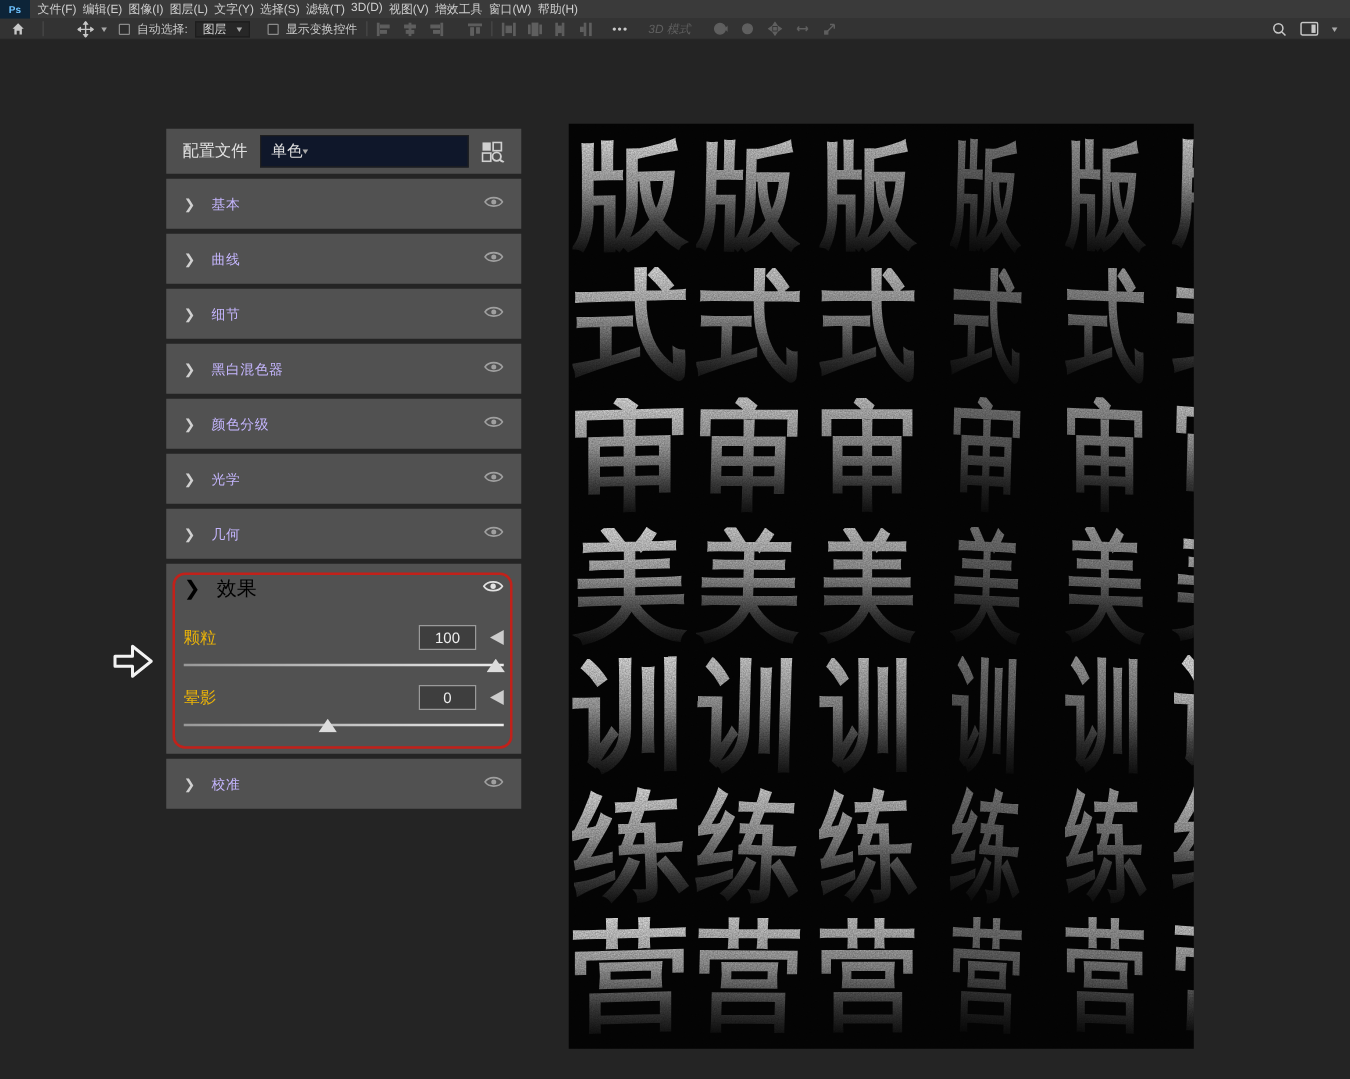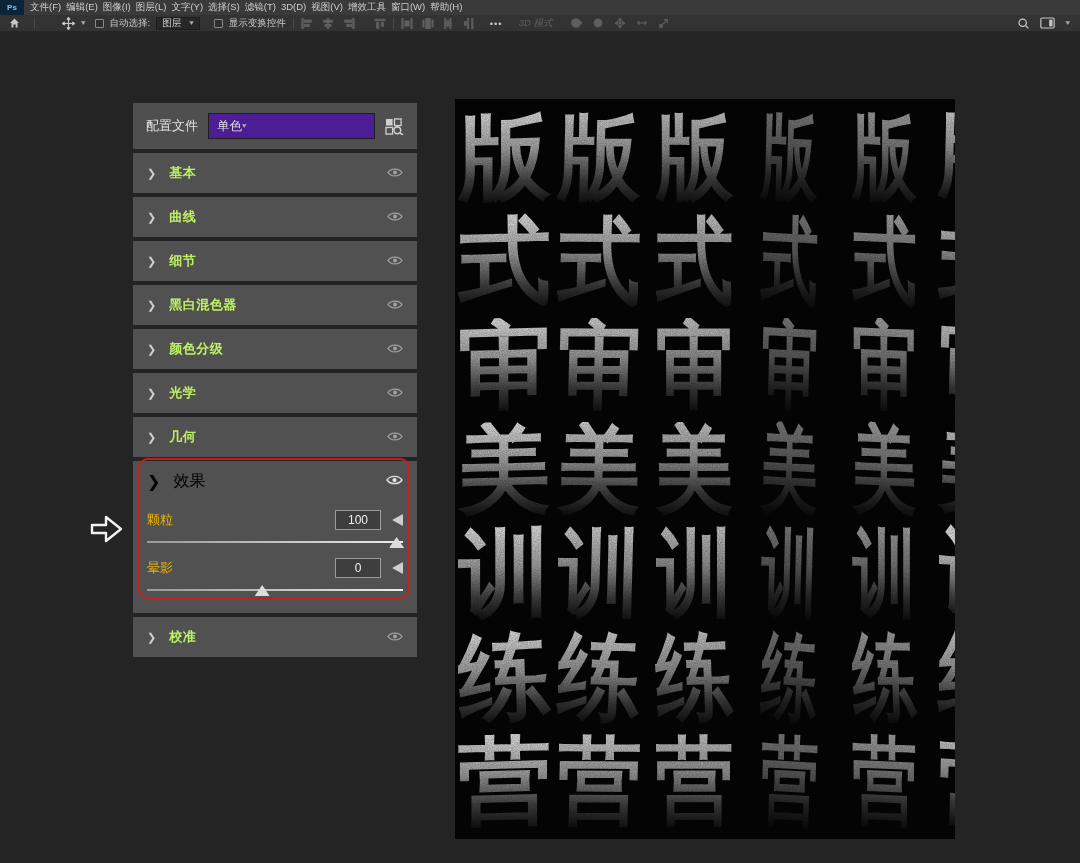--- a/index.html
+++ b/index.html
@@ -27,31 +27,31 @@
                height:13px; padding:0 5px; color:#cfcfcf;}
   .disabled { color:#5f5f5f !important;font-style:italic; }
   .disabled svg * { stroke:#5f5f5f !important; fill:#5f5f5f !important; }
   .ob-right { margin-left:auto; display:flex; align-items:center; gap:10px; padding-right:10px;}
 
   
   .workspace { position:absolute; left:0; top:33px; width:1080px; height:830px; background:#242424; }
 
   
   .acr-panel { position:absolute; left:133px; top:70px; width:284px; }
-  .profile-row { height:46px; background:#4f4f4f; display:flex; align-items:center;
+  .profile-row { height:36px; background:#4f4f4f; display:flex; align-items:center;
                  padding:0 13px; gap:10px; }
   .profile-row .plabel { color:#e2e2e2; font-size:13px; }
-  .profile-select { flex:1; height:24px; background:#4c1d95; border:1px solid #1f1f1f;
+  .profile-select { flex:1; height:24px; background:#0f172a; border:1px solid #1f1f1f;
                     display:flex; align-items:center; 
                     padding:12px 8px; color:#dedede; font-size:12.5px; }
   .chev-down { color:#a8a8a8; font-size:9px; transform:scaleY(.8);}
   .sec { height:40px; margin-top:4px; background:#515151; display:flex; align-items:center;
          padding:0 14px; gap:13px; cursor:pointer;}
   .sec .chev { color:#d0d0d0; font-size:11px; font-weight:bold;}
-  .sec .slabel { color:#bef264; font-size:13px; font-weight:bold; letter-spacing:.5px;}
+  .sec .slabel { color:#c4b5fd; font-size:11px; font-weight:normal; letter-spacing:.5px;}
   .eye { margin-left:auto; opacity:.75;}
   .effects-block { margin-top:4px; background:#515151; padding:0 14px 16px; }
   .effects-head { height:40px; display:flex; align-items:center; gap:13px; }
   .slider-group { margin-top:8px; }
   .slider-head { display:flex; align-items:center; height:22px;}
   .slider-head .lab { color:#eab308; font-size:13px; }
   .val-box { width:46px; height:20px; margin-left:auto; background:#3e3e3e; border:1px solid #9a9a9a;
              color:#efefef; font-size:12px; display:flex; align-items:center; justify-content:center;}
   .tri-left { width:0; height:0; border:6px solid transparent; border-right:11px solid #cccccc;
               border-left:none; margin-left:11px; cursor:pointer;}

